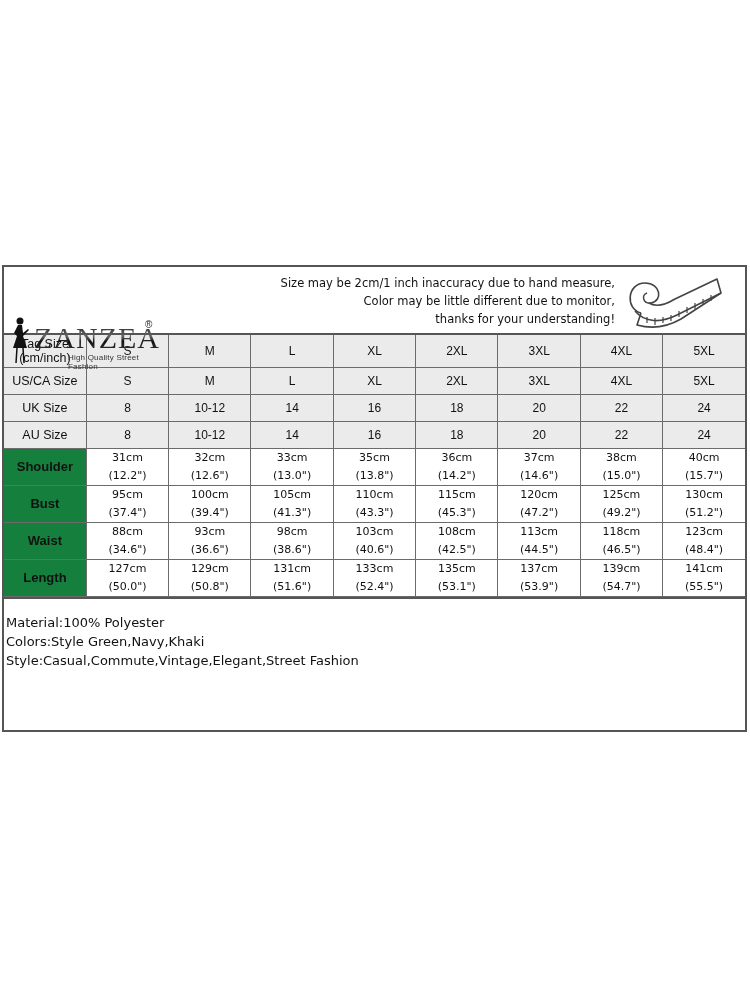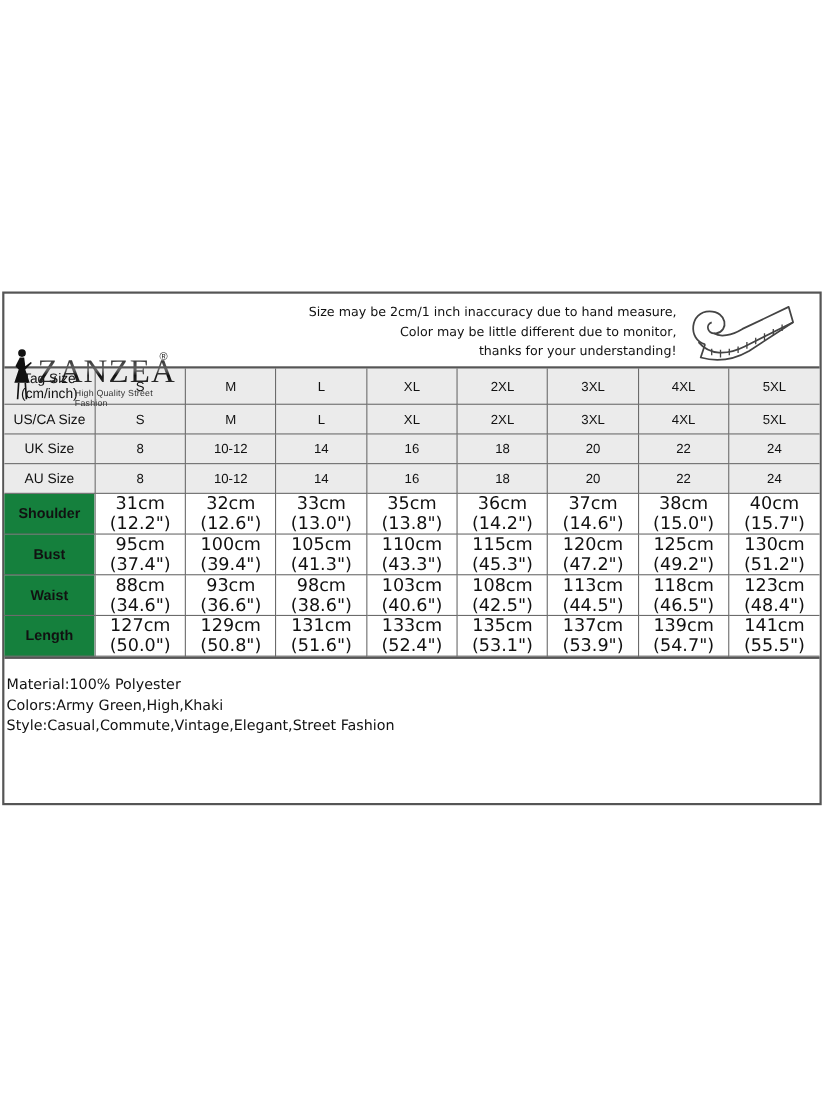--- a/index.html
+++ b/index.html
@@ -28,21 +28,21 @@
   table.sizes td {
     border: 1.5px solid #6b6b6b; text-align: center; vertical-align: middle;
     padding: 0; font-size: 12px;
   }
   table.sizes tr:first-child td { border-top: none; }
   table.sizes td:first-child { border-left: none; }
   table.sizes td:last-child { border-right: none; }
   tr.size-row td { background: #ebebeb; font-weight: normal; height: 26px; }
   tr.size-row.tag td { height: 32px; }
   tr.size-row td.label { font-size: 12.5px; line-height: 14px; }
-  tr.meas-row td { background: #fff; height: 36px; font-family: "DejaVu Sans", sans-serif; font-size: 16px; line-height: 18px; }
+  tr.meas-row td { background: #fff; height: 36px; font-family: "DejaVu Sans", sans-serif; font-size: 11px; line-height: 18px; }
   tr.meas-row td.label { background: #15803d; font-weight: bold; font-family: "Liberation Sans", sans-serif; font-size: 13px; }
   .footer { padding: 14px 0 0 2px; font-family: "DejaVu Sans", sans-serif; font-size: 13px; line-height: 19px; color: #111; border-top: 2px solid #555; }
   .footer div { white-space: nowrap; }
 </style>
 </head>
 <body>
 
 <div class="chart">
   <div class="header">
     <div class="logo">
@@ -258,16 +258,16 @@
         <td>
             <div>141cm</div>
             <div>(55.5")</div>
           </td>
       </tr>
     </tbody>
   </table>
 
   <div class="footer">
     <div>Material:100% Polyester</div>
-    <div>Colors:Army Green,High,Khaki</div>
+    <div>Colors:Style Green,Navy,Khaki</div>
     <div>Style:Casual,Commute,Vintage,Elegant,Street Fashion</div>
   </div>
 </div>
 
 </body></html>

